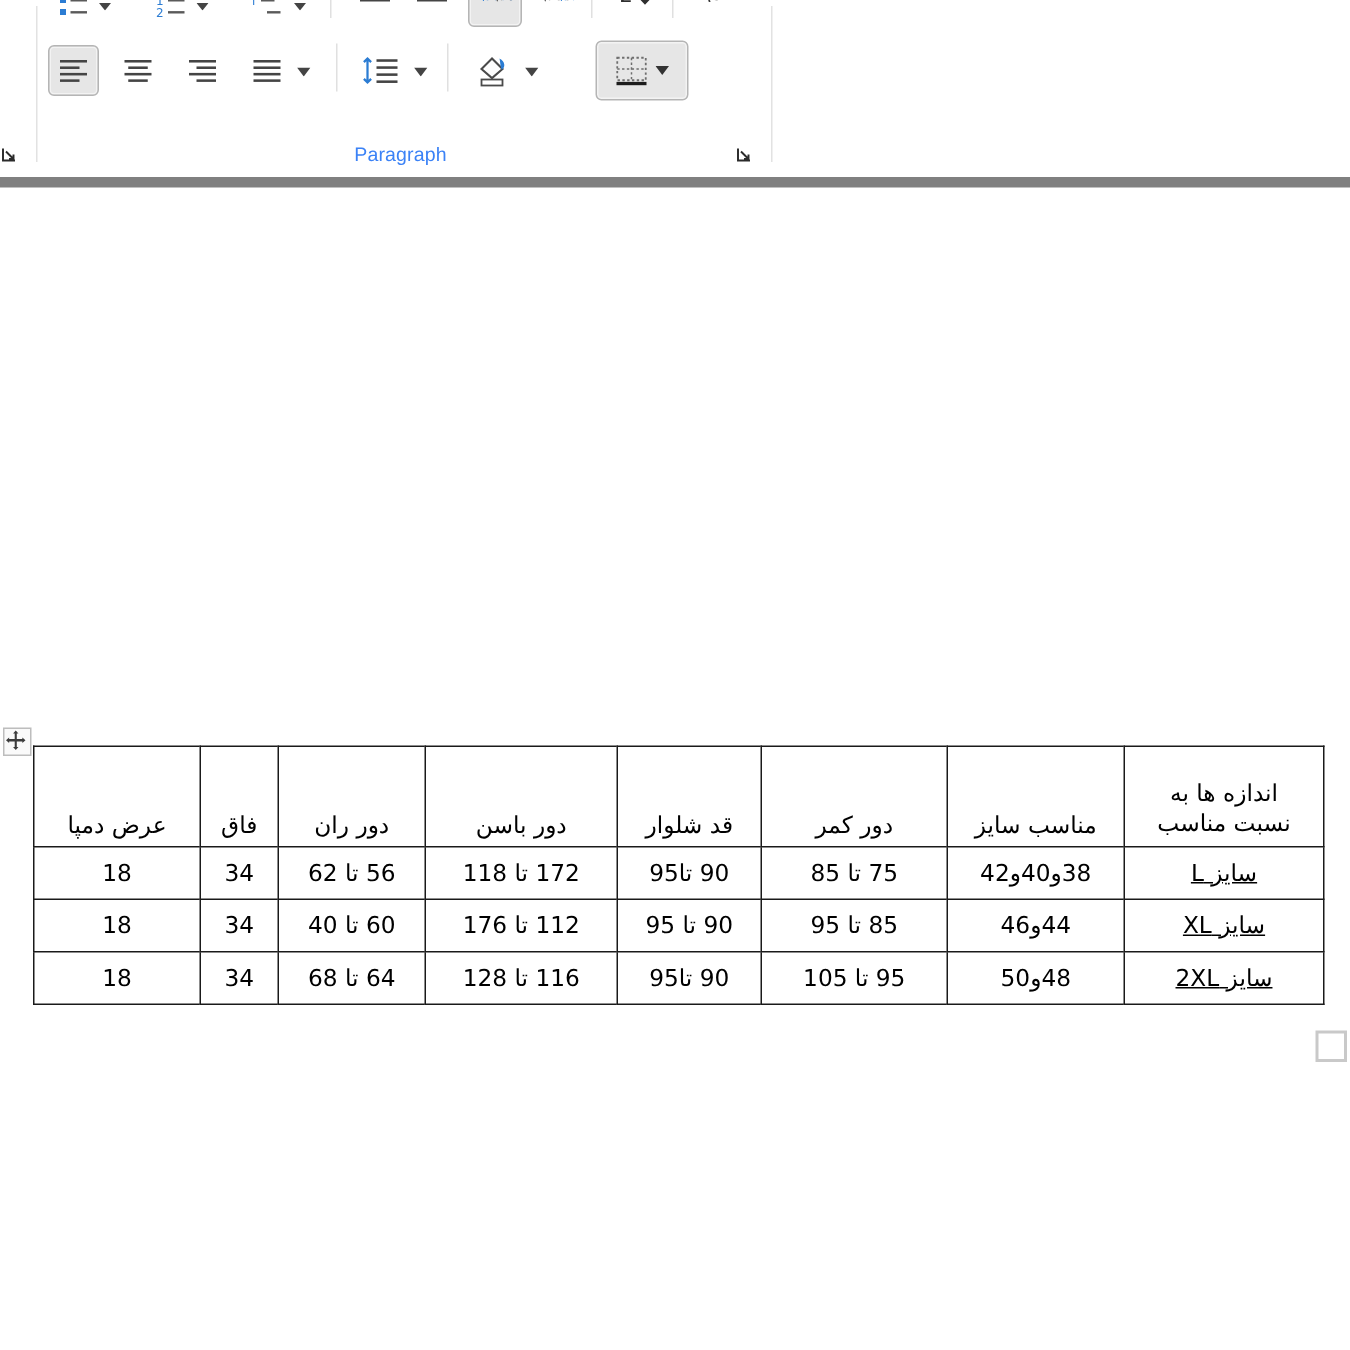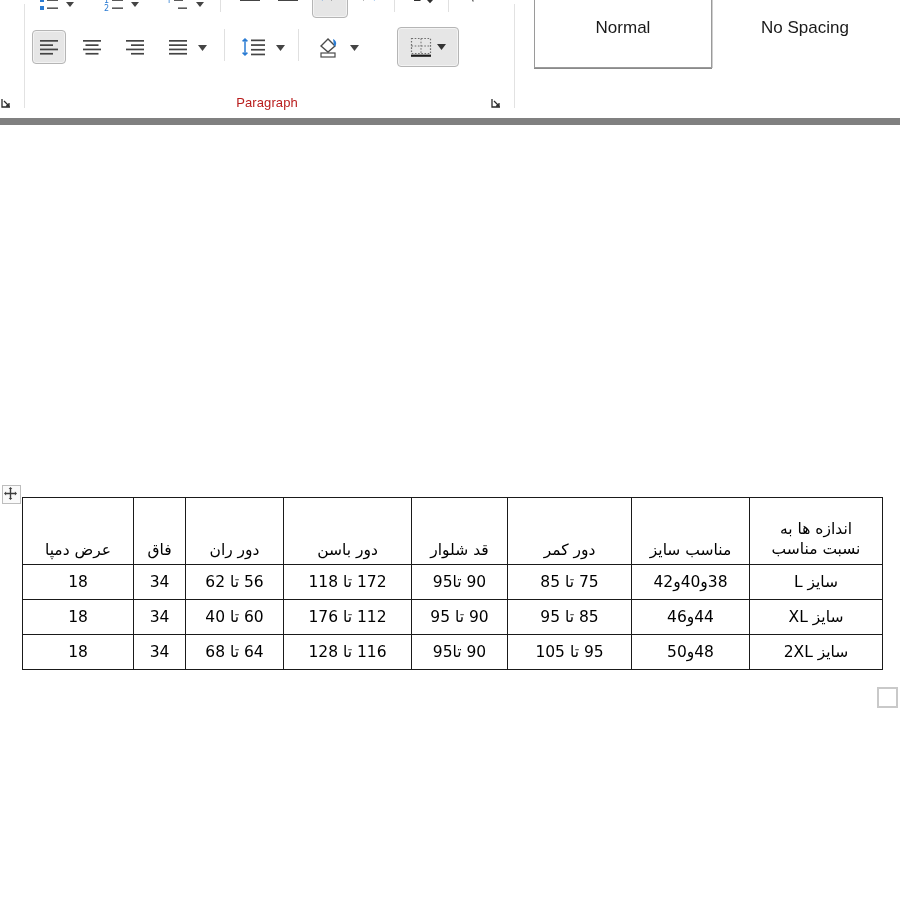--- a/index.html
+++ b/index.html
@@ -44,21 +44,21 @@
     right: 0;
     height: 88px;
   }
   .rgroup-label {
     position: absolute;
     bottom: 8px;
     left: 0;
     right: 0;
     text-align: center;
     font-size: 13px;
-    color: #b91c1c;
+    color: #3b82f6;
     font-family: "Liberation Sans", sans-serif;
     letter-spacing: .1px;
   }
   .group-divider {
     position: absolute;
     top: 4px;
     width: 1px;
     height: 104px;
     background: #e2e2e2;
   }
@@ -199,20 +199,21 @@
   }
   .size-table tbody td {
     height: 30px;
     vertical-align: middle;
   }
   .hdr-two-line {
     line-height: 1.28;
   }
   .sizecell {
     text-align: center;
+    text-decoration: underline;
   }
 
   
   svg { display: block; }
 </style>
 </head>
 <body>
 
 <div id="app">
 
@@ -416,28 +417,20 @@
         <svg width="14" height="14" viewBox="0 0 14 14" aria-hidden="true">
           <path d="M2 3 L2 11 L10 11" fill="none" stroke="#2b2b2b" stroke-width="1.3"></path>
           <path d="M4 5 L9 10 M9 7 L9 10 L6 10" fill="none" stroke="#2b2b2b" stroke-width="1.3"></path>
         </svg>
       </div>
     </div>
 
     <div class="group-divider" style="left:514px;"></div>
 
     <div class="rgroup" style="left:514px; width:386px;">
-      <div class="rgroup-body">
-        <div class="style-tile active" style="left:20px; top:-12px; width:178px; height:80px;">
-          <span>Normal</span>
-        </div>
-        <div class="style-tile plain" style="left:202px; top:-12px; width:178px; height:80px;">
-          <span>No Spacing</span>
-        </div>
-      </div>
     </div>
   </div>
 
   <div class="doc-area">
     <div class="page">
 
       <div class="tbl-move-handle">
         <svg width="15" height="15" viewBox="0 0 15 15">
           <path d="M7.5 1 L9.3 3 L8.2 3 L8.2 6.7 L11.9 6.7 L11.9 5.6 L14 7.5 L11.9 9.4 L11.9 8.3 L8.2 8.3 L8.2 12 L9.3 12 L7.5 14 L5.7 12 L6.8 12 L6.8 8.3 L3.1 8.3 L3.1 9.4 L1 7.5 L3.1 5.6 L3.1 6.7 L6.8 6.7 L6.8 3 L5.7 3 Z" fill="#3c3c3c"></path>
         </svg>

